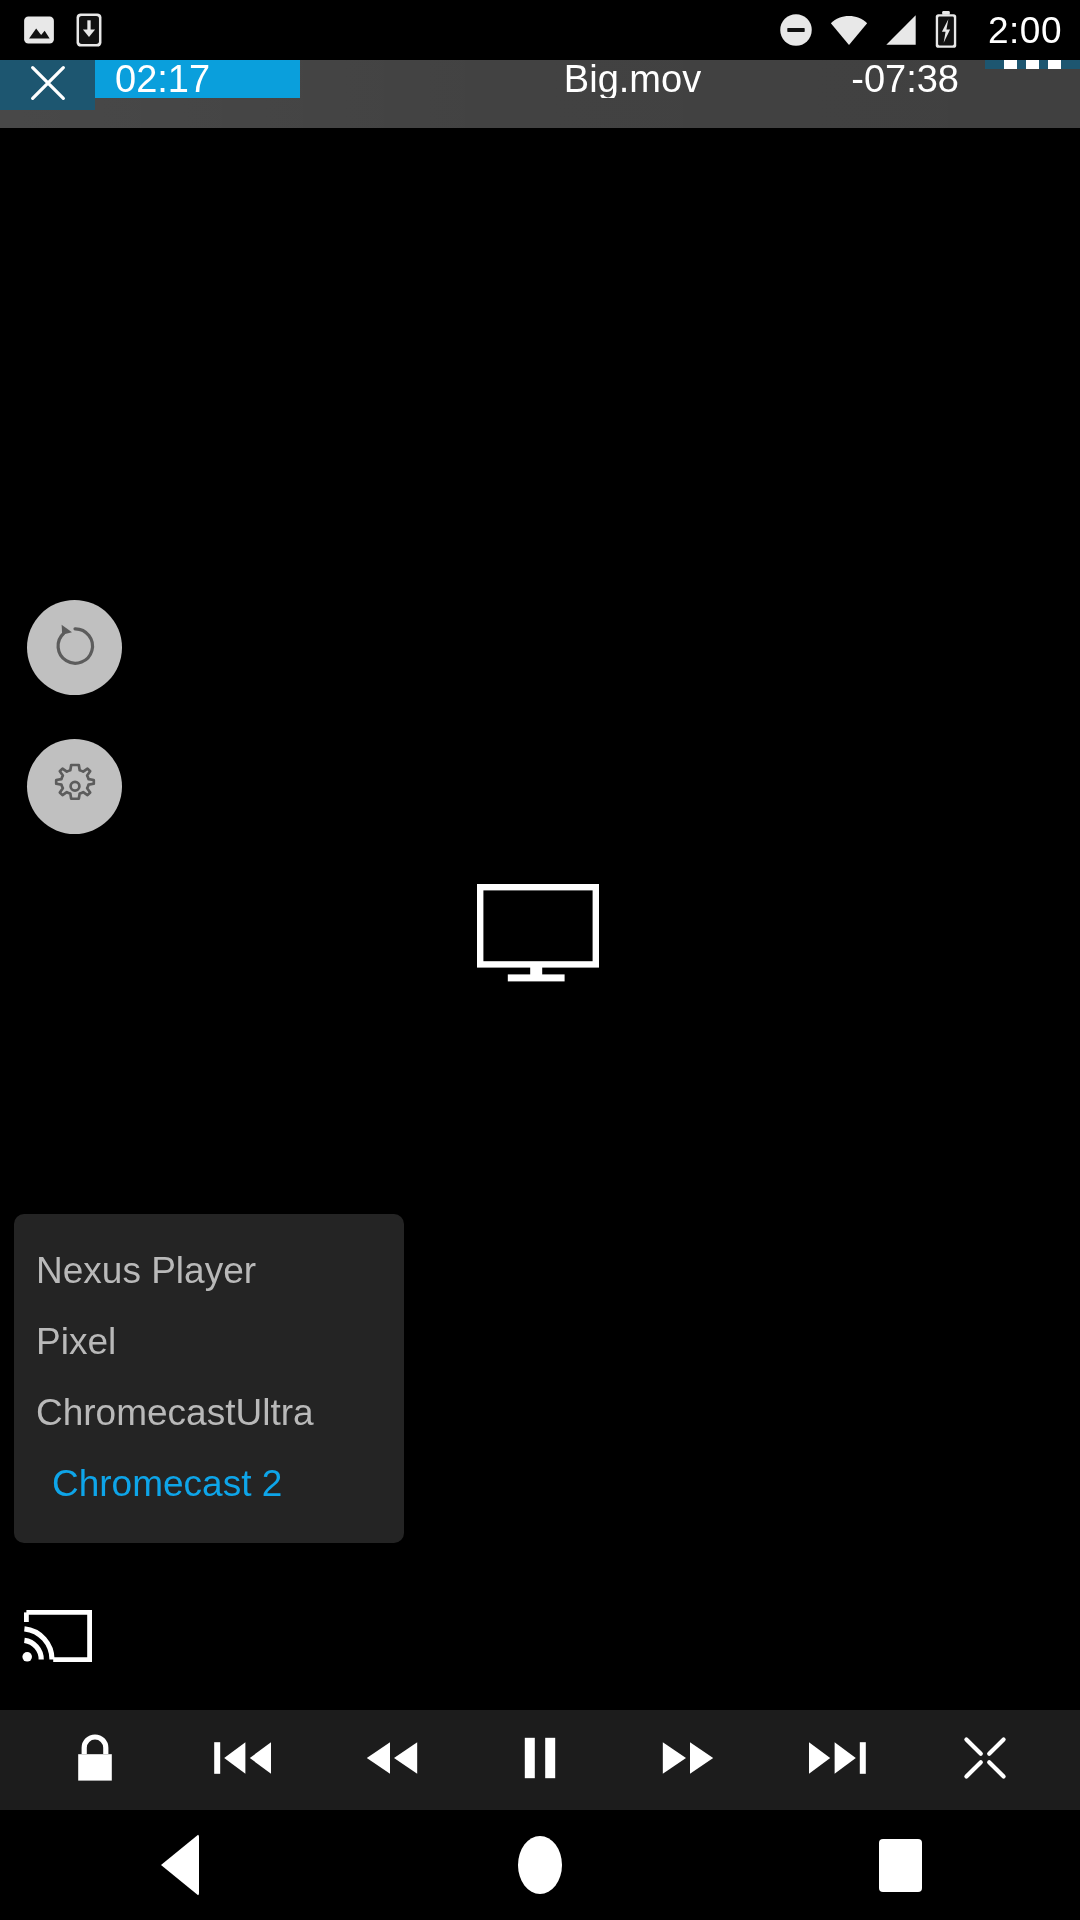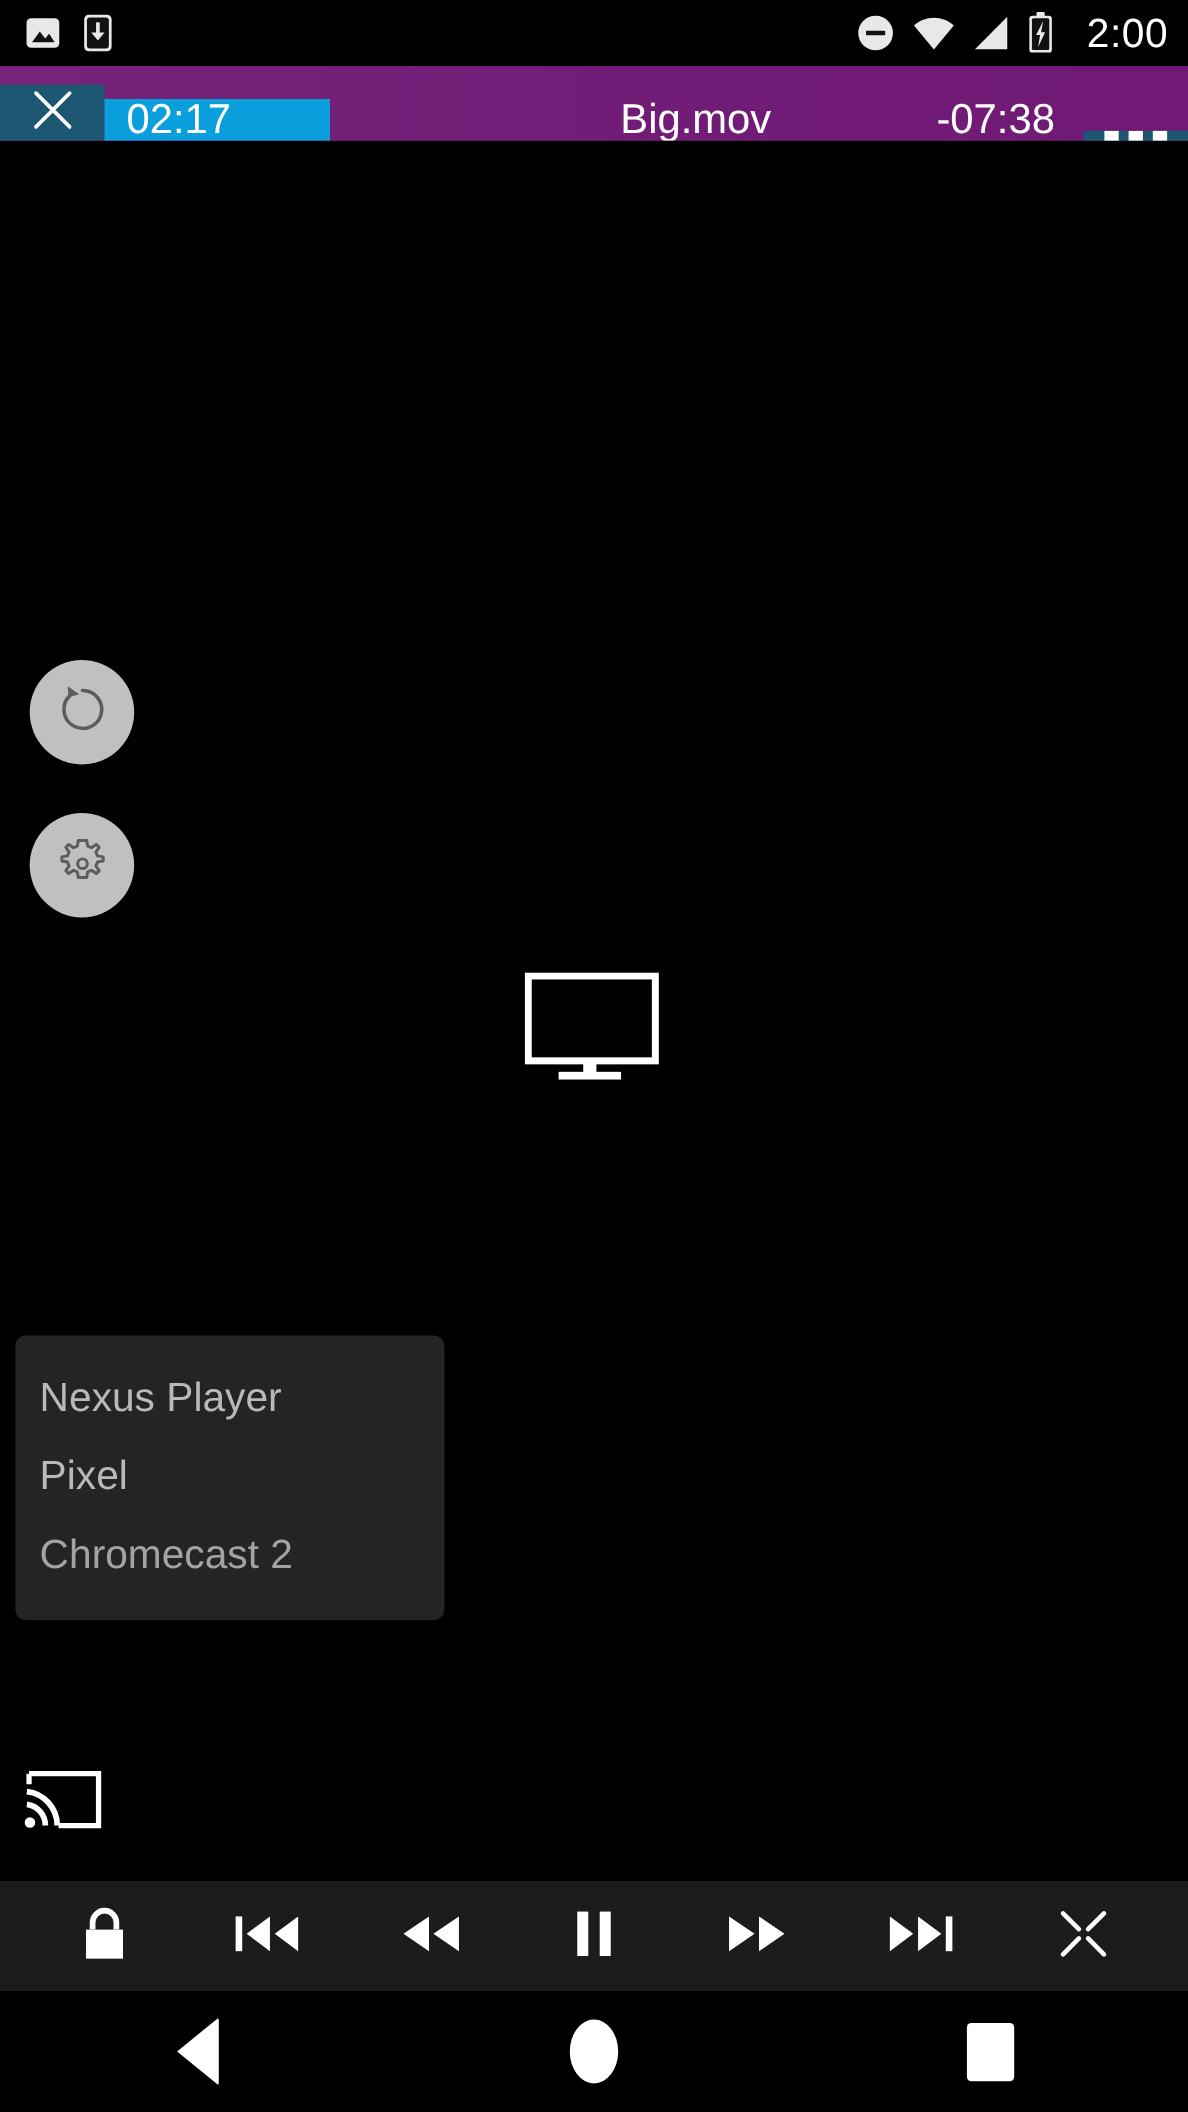--- a/index.html
+++ b/index.html
@@ -54,23 +54,23 @@
     font-family: "Liberation Sans", sans-serif;
   }
   .sb-icon { display:block; }
 
   
   #player-top-bar {
     position: absolute;
     left: 0; top: 60px;
     width: 1080px;
     height: 68px;
-    background: #701a75;
-    display: flex;
-    align-items: flex-end;
+    background: #404040;
+    display: flex;
+    align-items: flex-start;
     overflow: hidden;
   }
   .top-bar-sheen {
     position: absolute;
     left: 0; top: 0;
     width: 1080px; height: 95px;
     background: linear-gradient(90deg, rgba(255,255,255,0.045) 0%, rgba(255,255,255,0.012) 45%, rgba(255,255,255,0.0) 100%);
     pointer-events: none;
   }
   #close-btn {
@@ -188,21 +188,22 @@
     box-sizing: border-box;
   }
   .device-item {
     padding: 16px 0 16px 22px;
     color: #b9b9b9;
     font-size: 37px;
     line-height: 1.05;
     white-space: nowrap;
   }
   .device-item.selected {
-    color: #a3a3a3;
+    color: #0ea5e9;
+    margin-left: 16px;
   }
 
   
   #cast-button {
     position: absolute;
     left: 22px;
     top: 1608px;
   }
 
   
@@ -372,20 +373,21 @@
     <svg width="122" height="98" viewBox="0 0 61 49">
       <rect x="1.6" y="1.6" width="57.8" height="38.6" fill="none" stroke="#ffffff" stroke-width="3.2"></rect>
       <rect x="26.6" y="40.2" width="6" height="5.4" fill="#ffffff"></rect>
       <rect x="15.4" y="45.2" width="28.4" height="3.5" fill="#ffffff"></rect>
     </svg>
   </div>
 
   <div id="device-list">
     <div class="device-item">Nexus Player</div>
     <div class="device-item">Pixel</div>
+    <div class="device-item">ChromecastUltra</div>
     <div class="device-item selected">Chromecast 2</div>
   </div>
 
   <div id="cast-button">
     <span>
       <svg width="72" height="56" viewBox="0 0 36 28">
         <path d="M2.2 2.2 L33.8 2.2 L33.8 25.8 L15.6 25.8" fill="none" stroke="#ffffff" stroke-width="2.4"></path>
         <path d="M2.2 2.2 L2.2 7.0" fill="none" stroke="#ffffff" stroke-width="2.4"></path>
         <path d="M1.2 10.4 A15.4 15.4 0 0 1 15.0 25.8" fill="none" stroke="#ffffff" stroke-width="2.6"></path>
         <path d="M1.2 16.2 A9.6 9.6 0 0 1 9.6 25.8" fill="none" stroke="#ffffff" stroke-width="2.6"></path>

